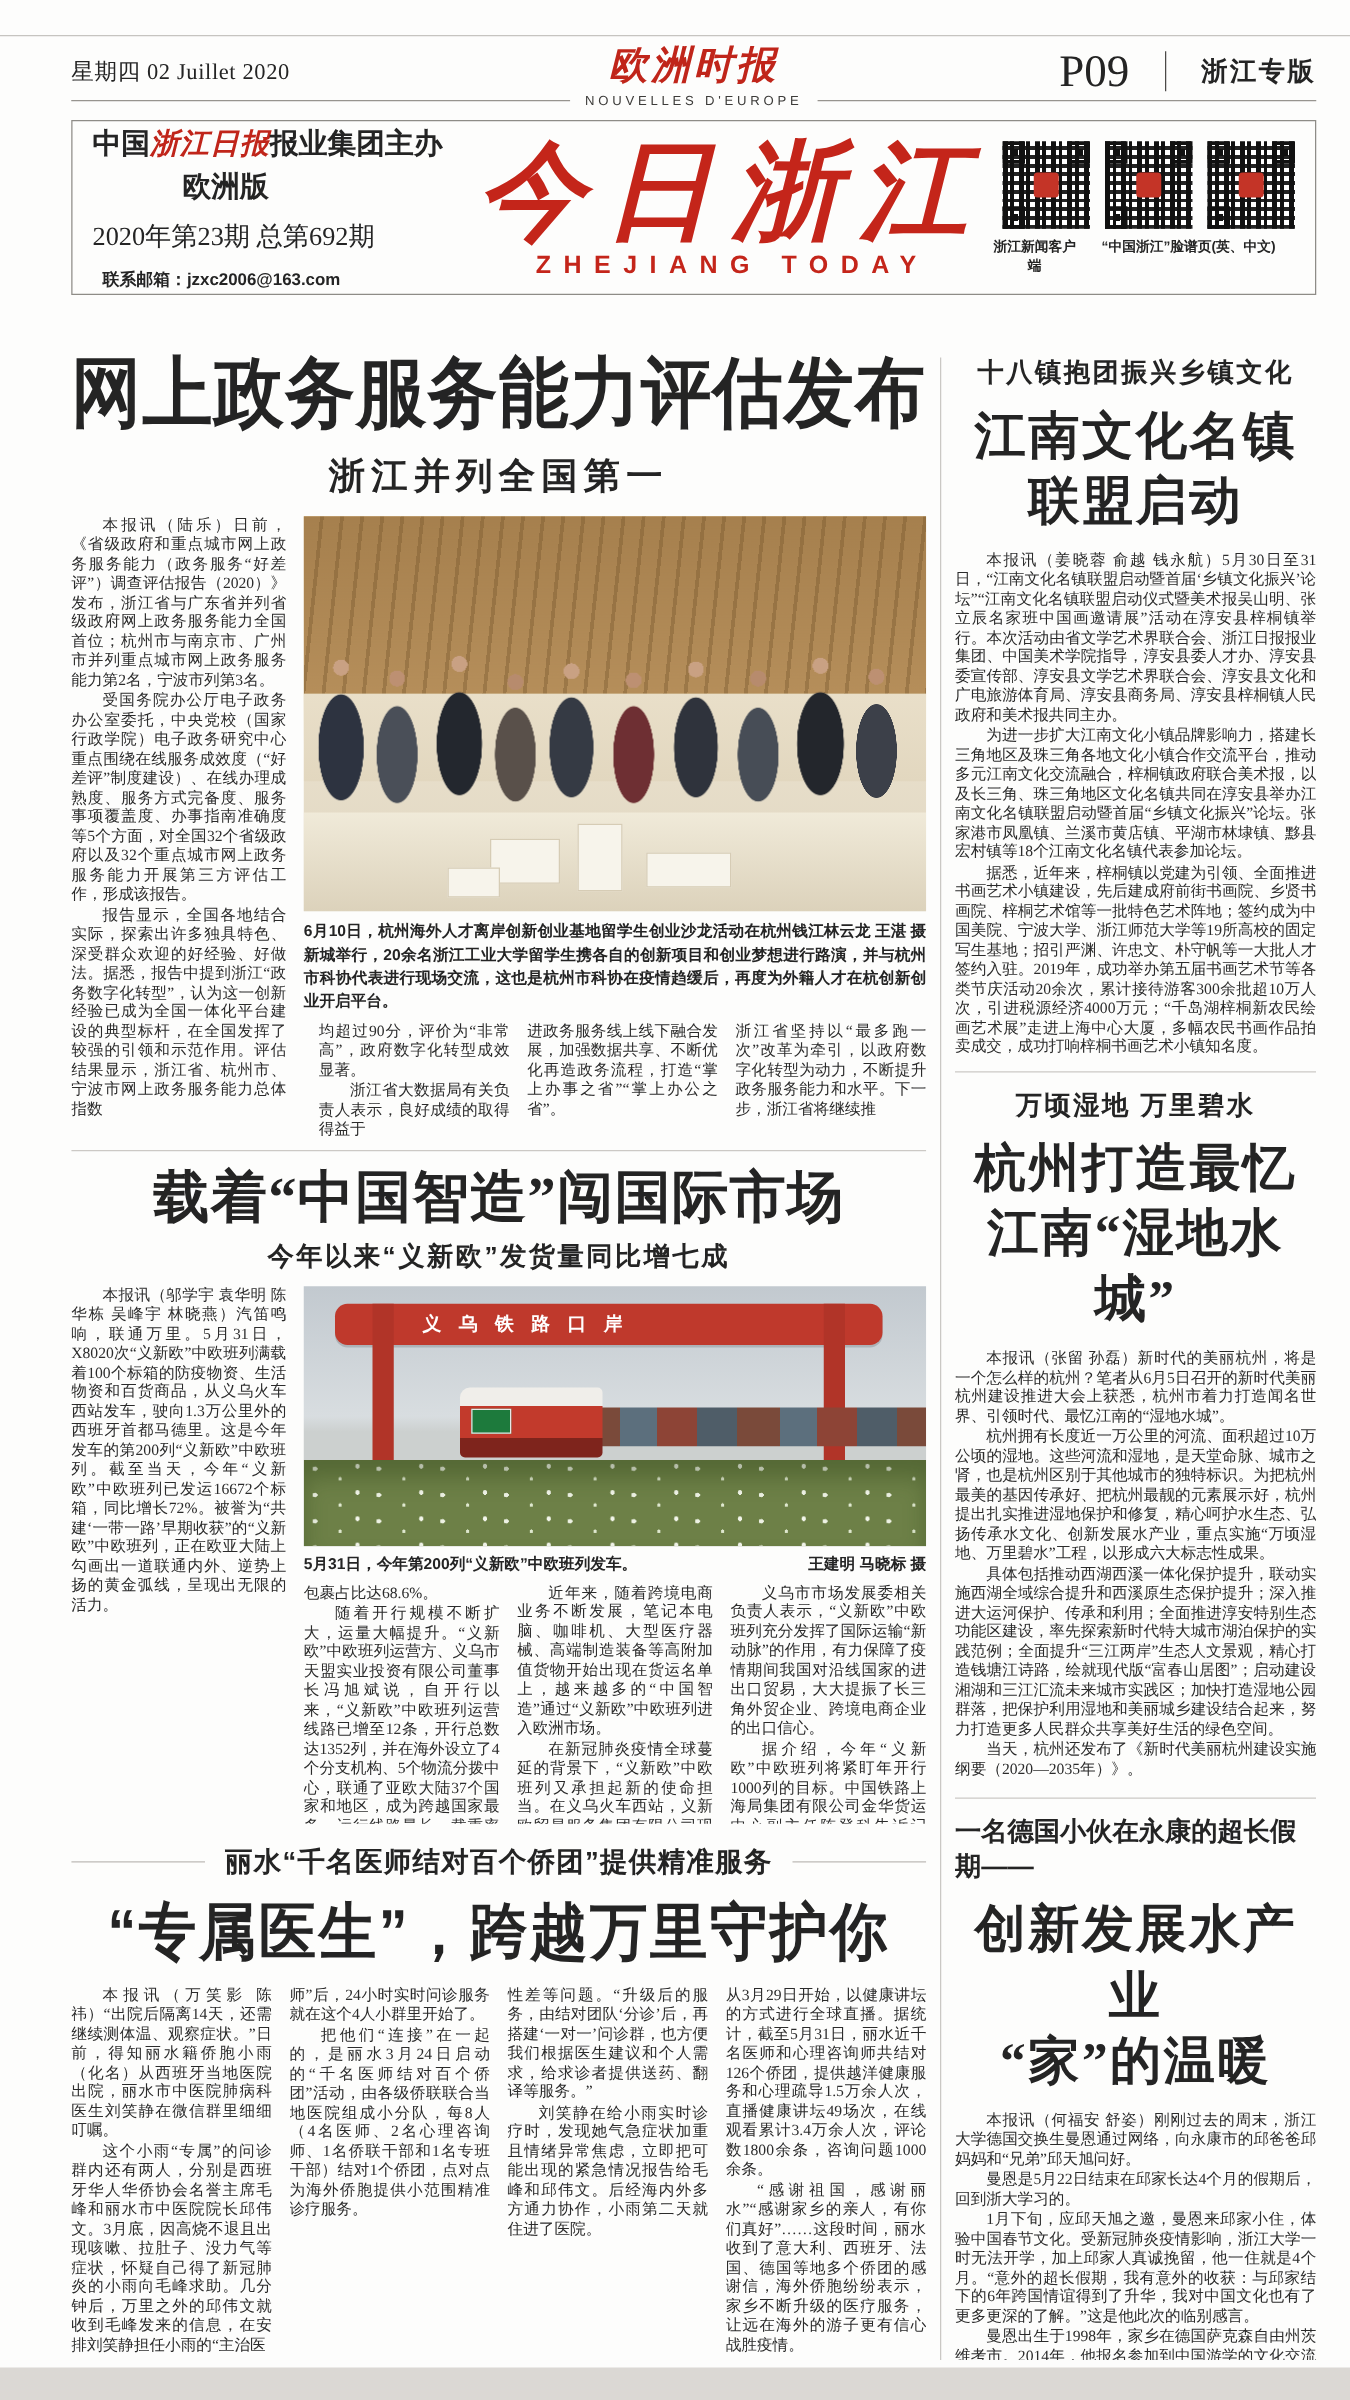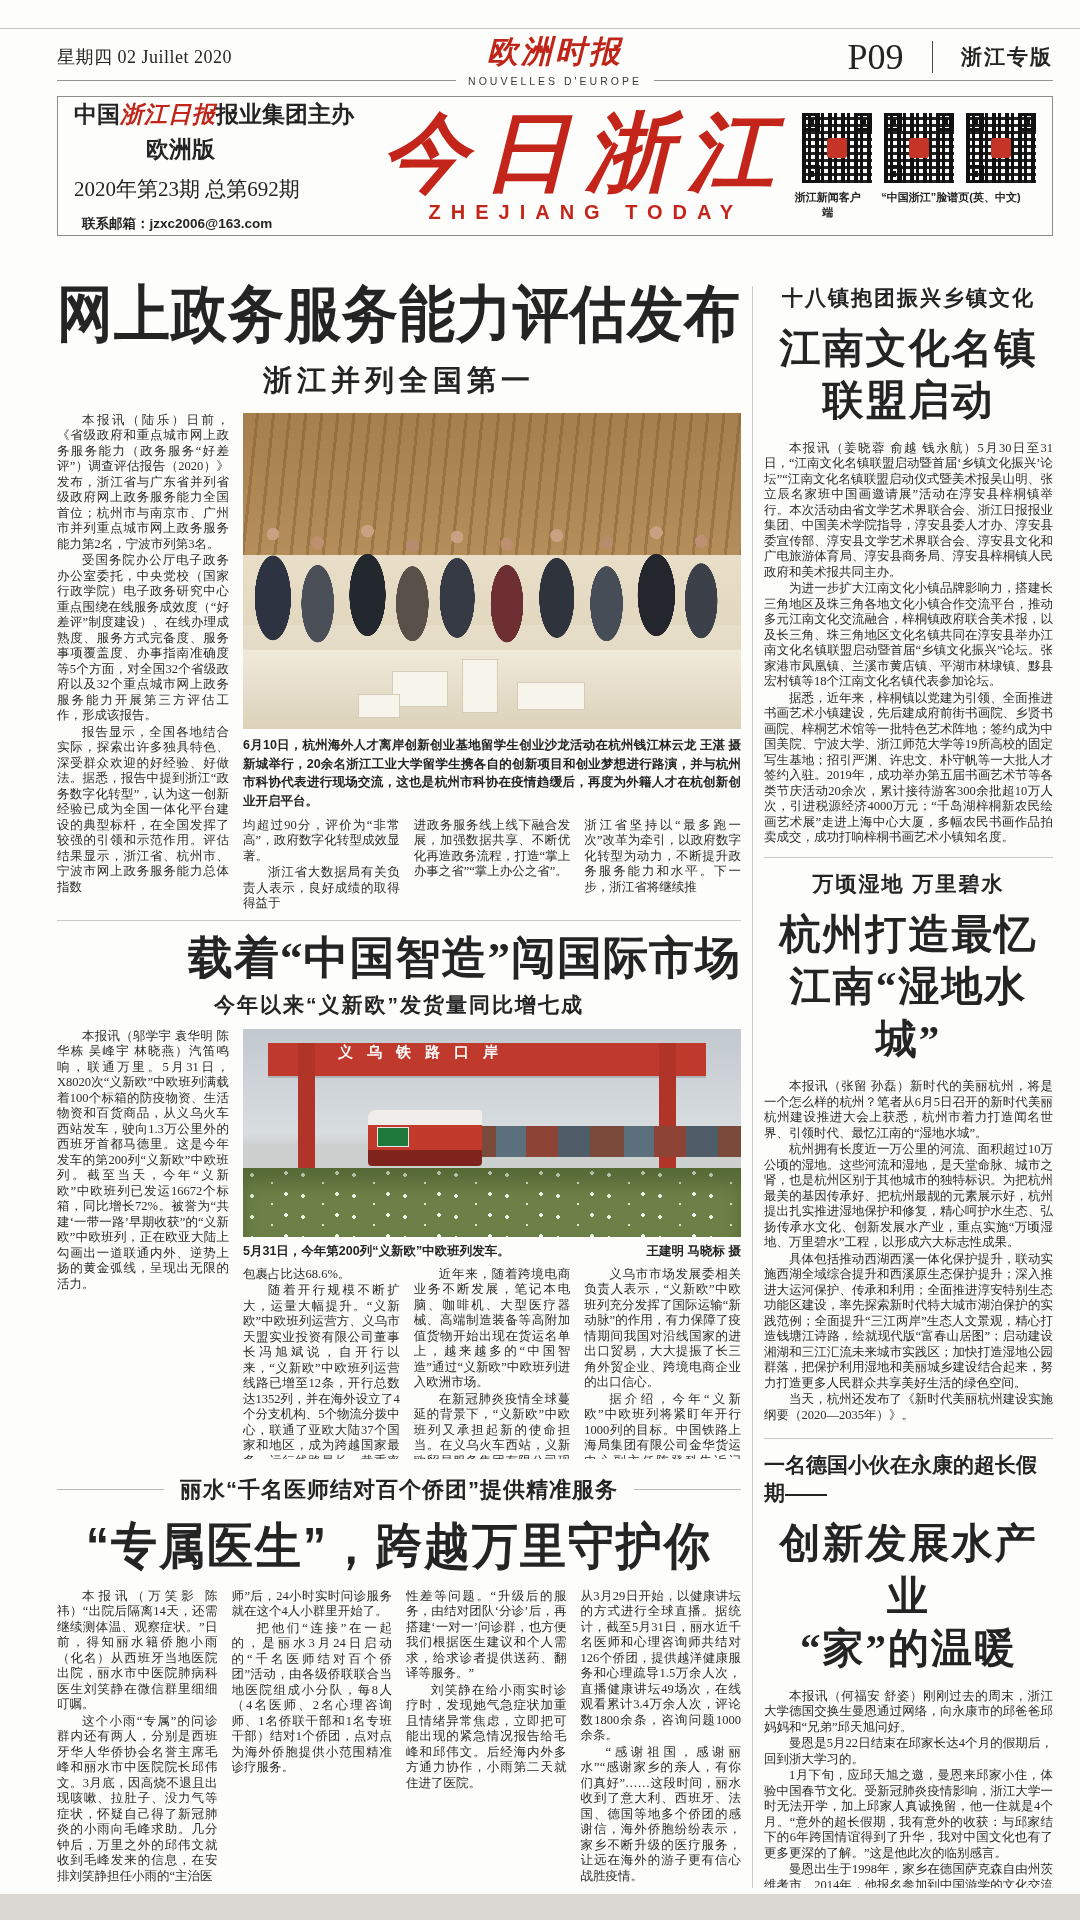--- a/index.html
+++ b/index.html
@@ -63,25 +63,25 @@
   .art-grid{display:grid;grid-template-columns:172px 1fr;column-gap:14px;}
   .leftcol{grid-column:1;grid-row:1/4;overflow:hidden;}
   .gridphoto{grid-column:2;grid-row:1;}
   .gridcap{grid-column:2;grid-row:2;}
   .gridcols{grid-column:2;grid-row:3;}
   .photo-caption{font-family:"Liberation Sans",sans-serif;font-weight:bold;font-size:12.5px;line-height:1.5;
                  text-align:justify;margin:7px 0 7px 0;}
   .credit{float:right;}
   .undercols{display:flex;gap:14px;overflow:hidden;}
   .ucol{flex:1;overflow:hidden;}
-  .undercols.gov{height:92px;}
+  .undercols.gov{height:92px;margin-left:12px;}
   .h-rule{height:1px;background:#ccc9c5;margin:10px 0 0 0;}
 
   
-  .h1-train{font-weight:900;font-size:45px;text-align:right;letter-spacing:1px;margin:12px 0 0 0;line-height:1.15;}
+  .h1-train{font-weight:900;font-size:45px;text-align:center;letter-spacing:1px;margin:12px 0 0 0;line-height:1.15;}
   .h2-train{font-family:"Liberation Sans",sans-serif;font-weight:bold;font-size:21px;letter-spacing:2px;
             text-align:center;margin:6px 0 10px 0;}
   .caption-row{display:flex;justify-content:space-between;font-family:"Liberation Sans",sans-serif;
                font-weight:bold;font-size:12.5px;margin:6px 0 7px 0;}
   .undercols.train{height:192px;}
 
   
   .kicker-row{display:flex;align-items:center;gap:16px;margin:16px 0 2px 0;}
   .kline{flex:1;height:1px;background:#bdbab6;}
   .kicker-text{font-family:"Liberation Sans",sans-serif;font-weight:bold;font-size:22px;letter-spacing:1px;}
@@ -128,21 +128,21 @@
   .p1-table{position:absolute;bottom:0;left:0;right:0;height:25%;background:linear-gradient(#f0ead9,#dcd2bb);}
   .model{position:absolute;background:#f7f4eb;border:1px solid #d6ccb5;}
   .m1{bottom:28%;left:30%;width:54px;height:34px;}
   .m2{bottom:20%;left:44%;width:34px;height:52px;}
   .m3{bottom:24%;left:55%;width:66px;height:26px;}
   .m4{bottom:14%;left:23%;width:40px;height:22px;}
 
   
   .photo2{position:relative;height:208px;overflow:hidden;background:linear-gradient(#c2c9cf 0%,#d8dde0 50%,#ccd0cf 56%);}
   .p2-beam{position:absolute;top:7%;left:5%;right:7%;height:16%;background:#bf392c;
-           display:flex;align-items:flex-start;box-shadow:0 2px 0 rgba(0,0,0,.15);}
+           display:flex;align-items:center;box-shadow:0 2px 0 rgba(0,0,0,.15);border-radius:10px;}
   .p2-beam span{color:#fff;font-family:"Liberation Sans",sans-serif;font-weight:bold;font-size:15px;
                 letter-spacing:14px;padding-left:16%;white-space:nowrap;}
   .p2-leg{position:absolute;top:7%;width:17px;height:72%;background:#b13428;}
   .p2-leg.l{left:11%;} .p2-leg.r{right:13%;}
   .p2-wagons{position:absolute;top:47%;left:44%;right:0;height:15%;
       background:repeating-linear-gradient(90deg,#7a4a3a 0 34px,#5c6f7d 34px 64px,#8d4436 64px 96px,#4f5d68 96px 128px);}
   .p2-loco{position:absolute;top:39%;left:25%;width:23%;height:27%;border-radius:8px 4px 4px 4px;
       background:linear-gradient(#f0eeea 0 26%,#c23a2c 26% 72%,#7e241c 72% 100%);}
   .p2-plate{position:absolute;top:30%;left:8%;width:30px;height:18px;background:#1d7a3c;border:1px solid #e8e8e8;}
   .p2-grass{position:absolute;bottom:0;left:0;right:0;height:33%;

